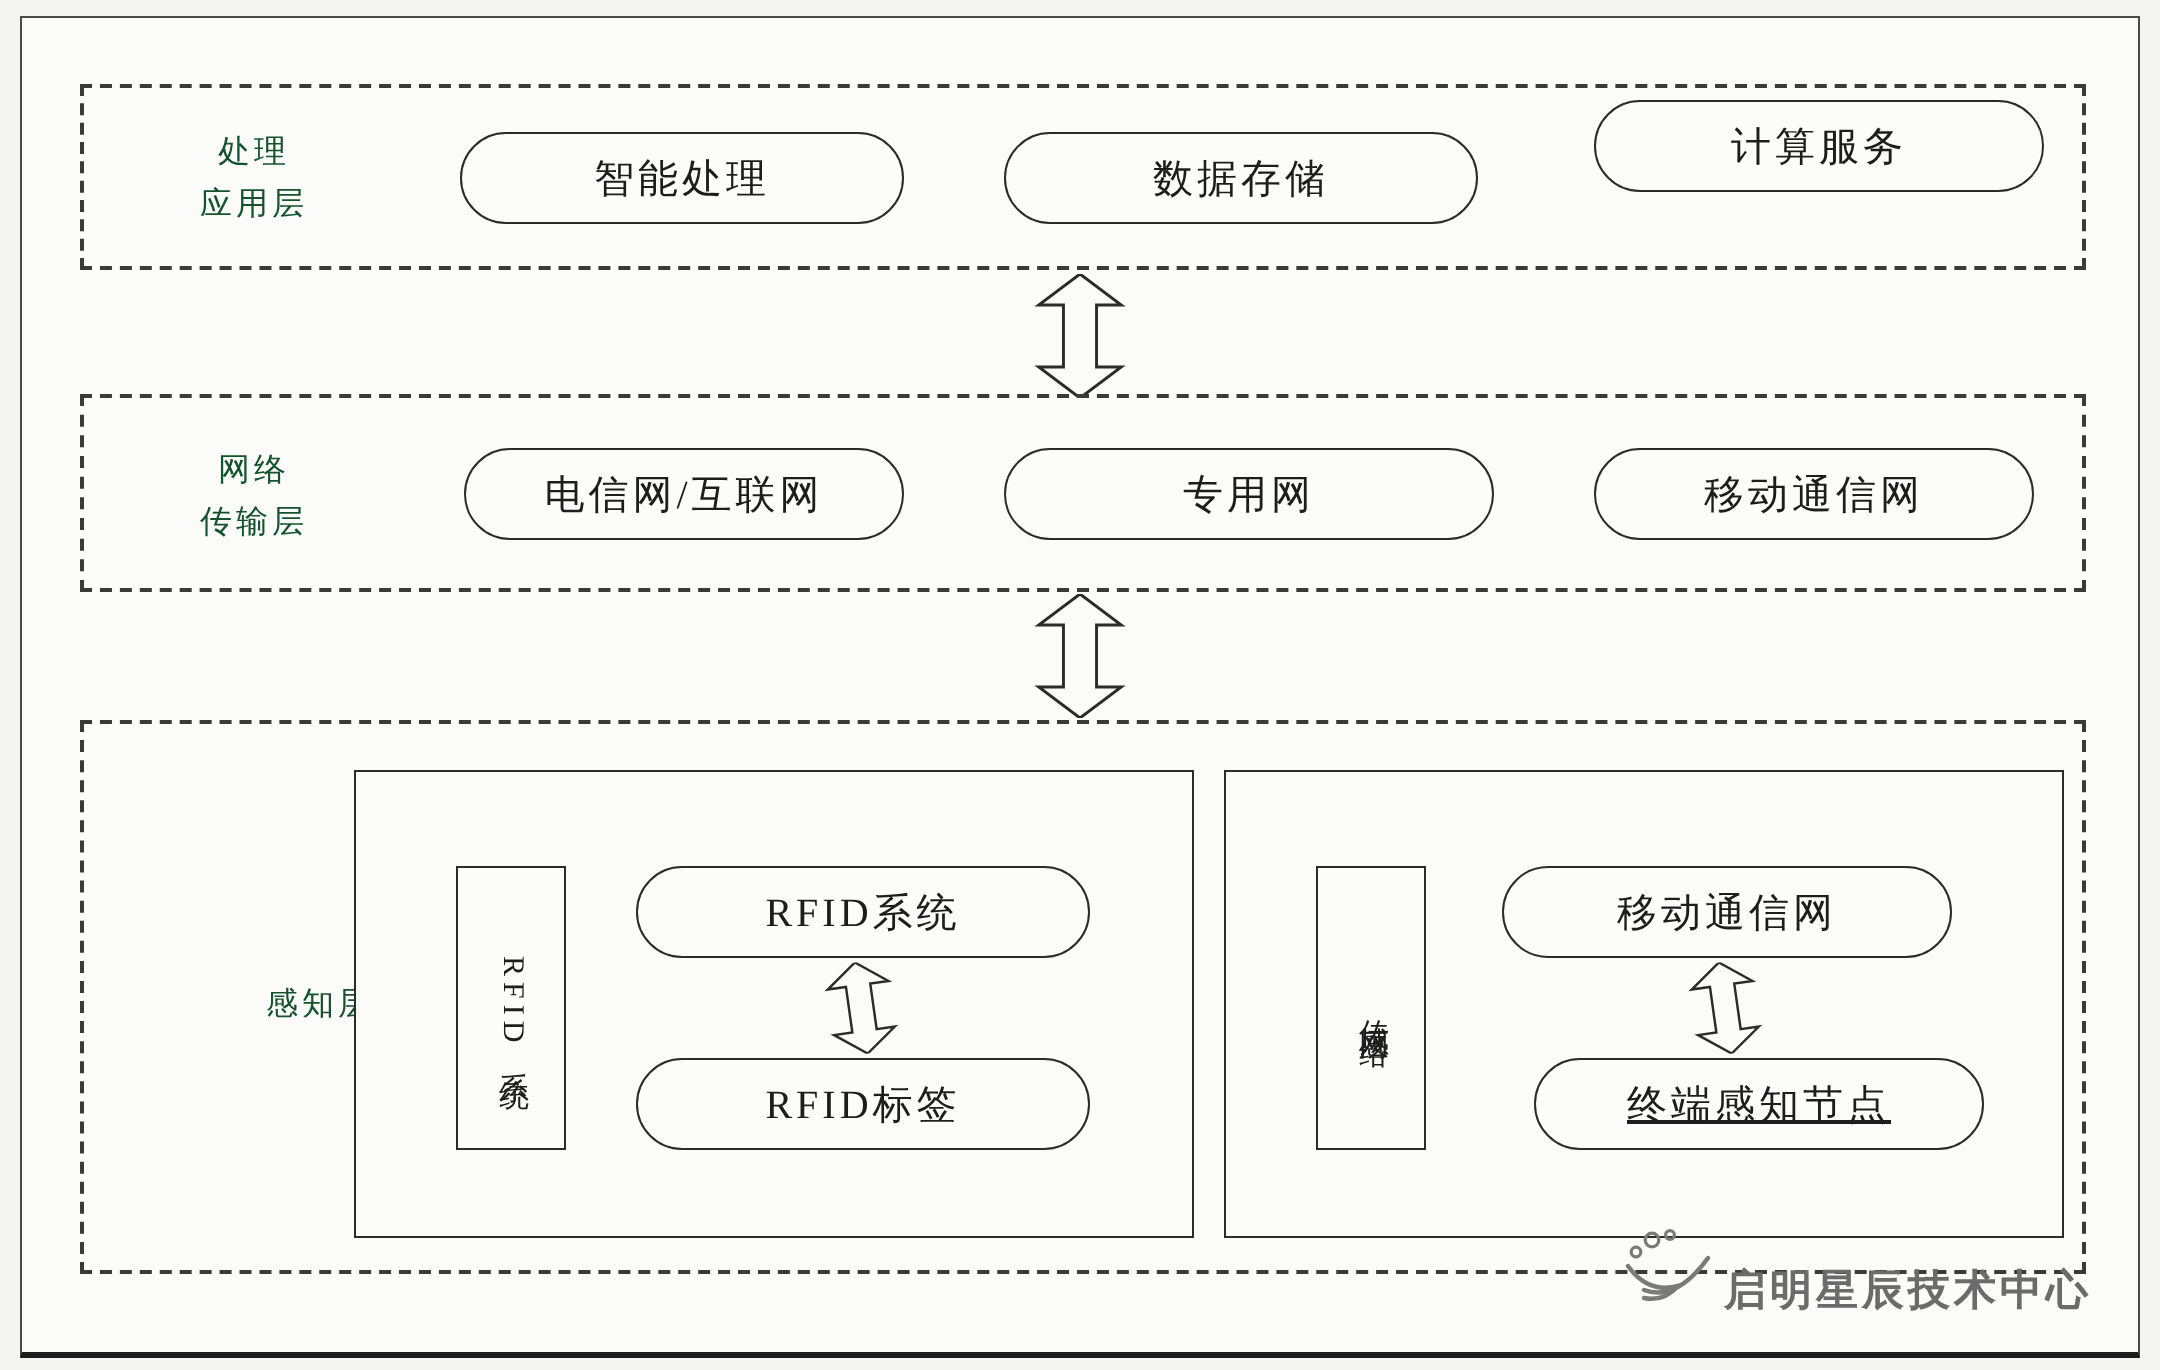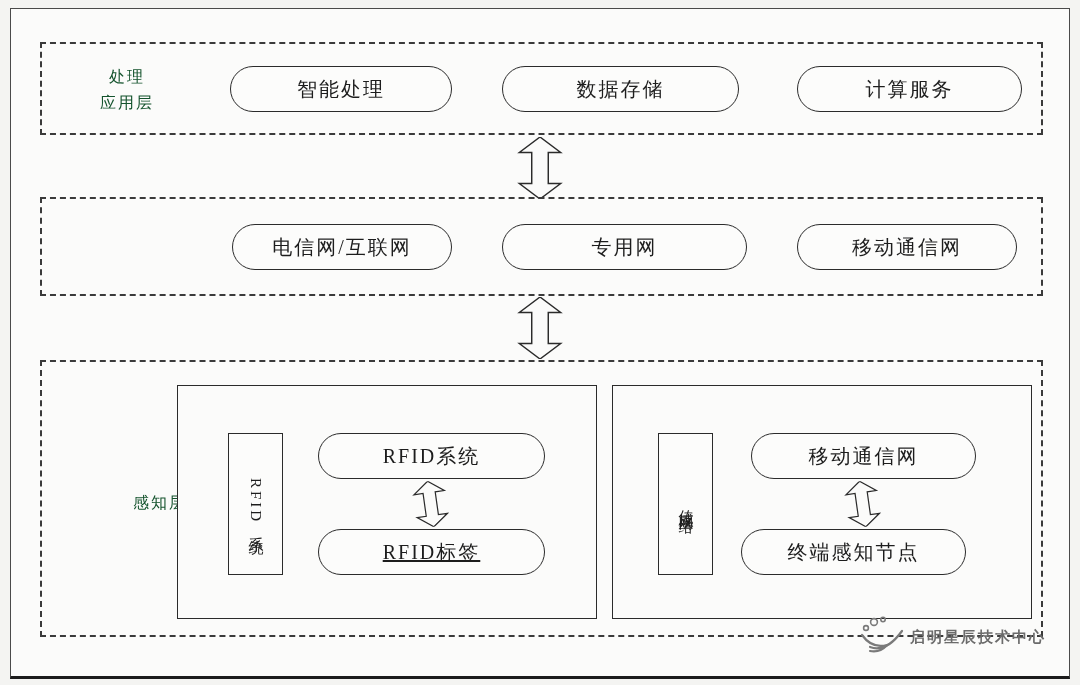--- a/index.html
+++ b/index.html
@@ -44,53 +44,57 @@
     background:#fcfcfb;
     display:flex; align-items:center; justify-content:center;
   }
   .vlabel span {
     writing-mode:vertical-rl; text-orientation:mixed;
     font-size:15px; letter-spacing:3px;
   }
   .arrow { position:absolute; }
   .watermark {
     position:absolute; right:34px; bottom:26px;
-    display:flex; align-items:center; gap:6px;
-    color:#6b6b6b; font-size:15px; font-weight:bold; letter-spacing:2px;
+    display:flex; align-items:flex-end; gap:6px;
+    color:#6b6b6b; font-size:21px; font-weight:bold; letter-spacing:2px;
   }
 </style>
 </head>
 <body>
 
 <div class="page">
   <div class="frame"></div>
 
   <section class="layer" style="left:40px;top:42px;width:1003px;height:93px;">
     <div class="layer-label" style="left:30px;top:20px;width:110px;">
       <span>处理</span>
       <span>应用层</span>
     </div>
     <div class="capsule" style="left:188px;top:22px;width:222px;">
       <span>智能处理</span>
     </div>
     <div class="capsule" style="left:460px;top:22px;width:237px;">
       <span>数据存储</span>
     </div>
-    <div class="capsule" style="left:755px;top:22px;width:225px;align-items:center;">
+    <div class="capsule" style="left:755px;top:6px;width:225px;align-items:center;">
       <span>计算服务</span>
     </div>
   </section>
 
   <div class="arrow" style="left:514px;top:137px;">
     <svg width="52" height="62" viewBox="0 0 40 60">
       <polygon points="20,0 40,15 28,15 28,45 40,45 20,60 0,45 12,45 12,15 0,15" fill="#fbfbfa" stroke="#2b2b2b" stroke-width="1.4" stroke-linejoin="miter"></polygon>
     </svg>
   </div>
 
   <section class="layer" style="left:40px;top:197px;width:1003px;height:99px;">
+    <div class="layer-label" style="left:30px;top:24px;width:110px;">
+      <span>网络</span>
+      <span>传输层</span>
+    </div>
     <div class="capsule" style="left:190px;top:25px;width:220px;">
       <span>电信网/互联网</span>
     </div>
     <div class="capsule" style="left:460px;top:25px;width:245px;">
       <span>专用网</span>
     </div>
     <div class="capsule" style="left:755px;top:25px;width:220px;">
       <span>移动通信网</span>
     </div>
   </section>
@@ -111,38 +115,38 @@
         <span>RFID系统</span>
       </div>
       <div class="capsule" style="left:140px;top:47px;width:227px;">
         <span>RFID系统</span>
       </div>
       <div class="arrow" style="left:232px;top:95px;transform:rotate(-8deg);">
         <svg width="42" height="46" viewBox="0 0 40 60">
           <polygon points="20,0 40,15 28,15 28,45 40,45 20,60 0,45 12,45 12,15 0,15" fill="#fbfbfa" stroke="#2b2b2b" stroke-width="1.6" stroke-linejoin="miter"></polygon>
         </svg>
       </div>
-      <div class="capsule" style="left:140px;top:143px;width:227px;text-decoration:underline;">
+      <div class="capsule" style="left:140px;top:143px;width:227px;">
         <span>RFID标签</span>
       </div>
     </div>
 
     <div class="subbox" style="left:570px;top:23px;width:420px;height:234px;">
       <div class="vlabel" style="left:45px;top:47px;width:55px;height:142px;">
         <span>传感网络</span>
       </div>
       <div class="capsule" style="left:138px;top:47px;width:225px;">
         <span>移动通信网</span>
       </div>
       <div class="arrow" style="left:229px;top:95px;transform:rotate(-8deg);">
         <svg width="42" height="46" viewBox="0 0 40 60">
           <polygon points="20,0 40,15 28,15 28,45 40,45 20,60 0,45 12,45 12,15 0,15" fill="#fbfbfa" stroke="#2b2b2b" stroke-width="1.6" stroke-linejoin="miter"></polygon>
         </svg>
       </div>
-      <div class="capsule" style="left:128px;top:143px;width:225px;">
+      <div class="capsule" style="left:154px;top:143px;width:225px;text-decoration:underline;">
         <span>终端感知节点</span>
       </div>
     </div>
   </section>
 
   <div class="watermark">
     <span>
       <svg width="46" height="40" viewBox="0 0 46 40">
         <circle cx="8" cy="13" r="2.4" fill="none" stroke="#7a7a7a" stroke-width="1.6"></circle>
         <circle cx="16" cy="7" r="3.4" fill="none" stroke="#7a7a7a" stroke-width="1.6"></circle>

